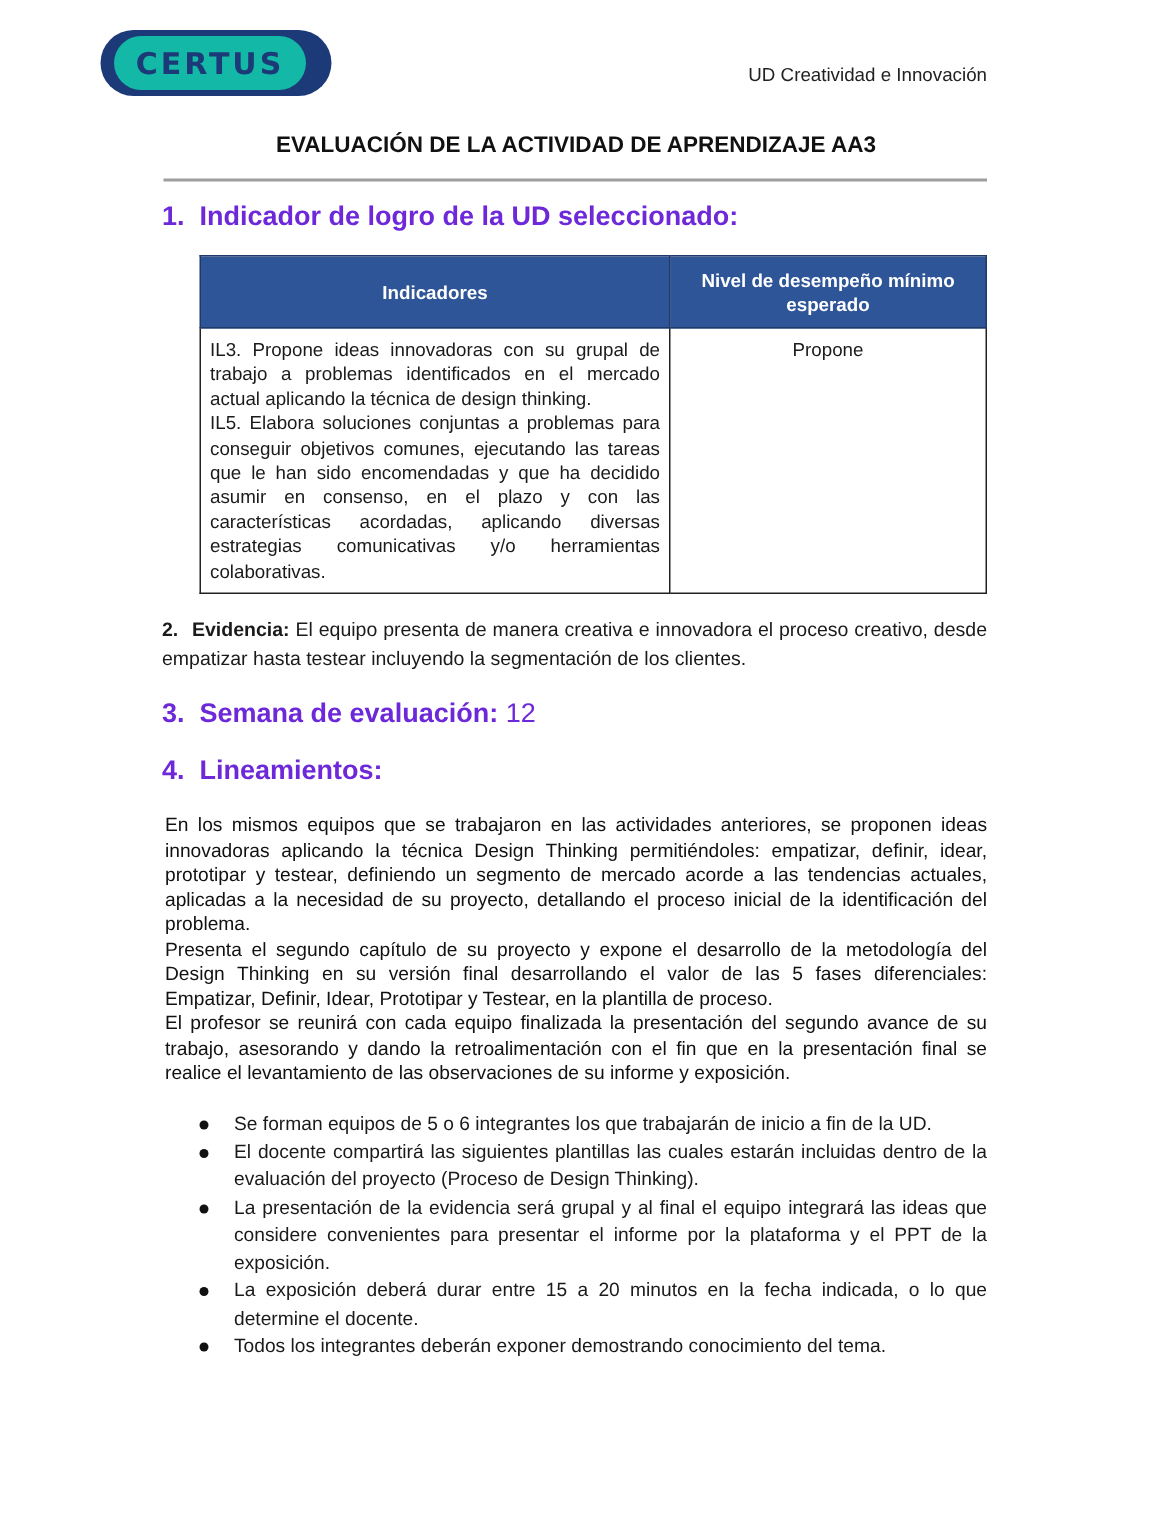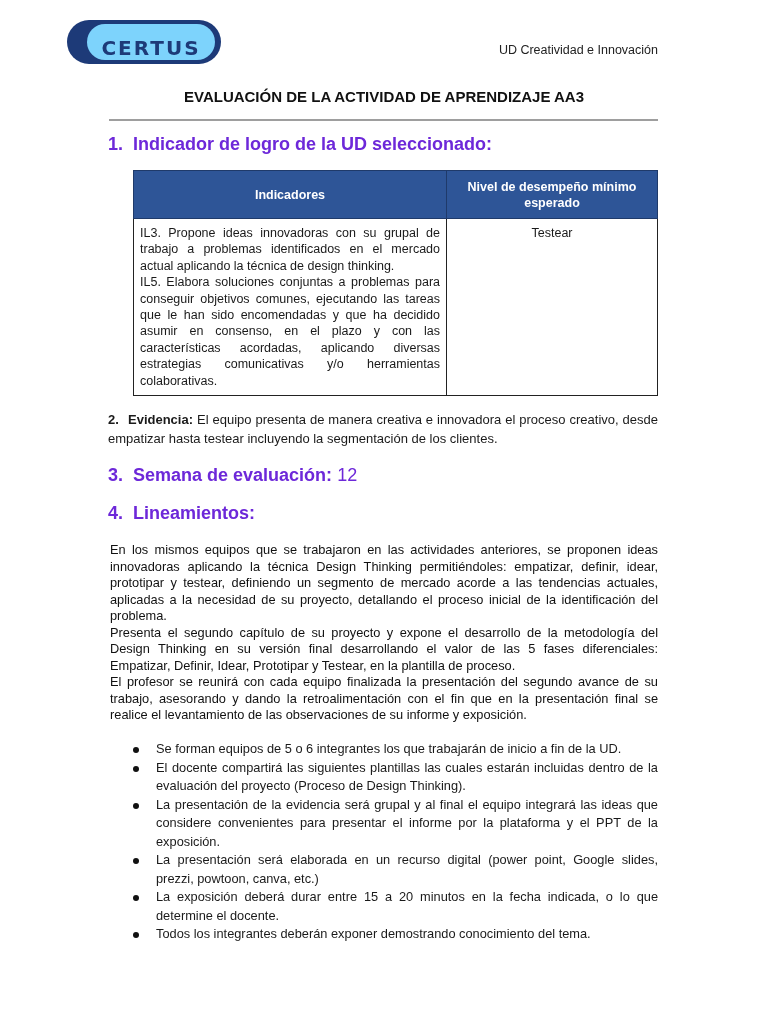--- a/index.html
+++ b/index.html
@@ -26,28 +26,28 @@
       position: absolute;
       left: 67px;
       top: 20px;
       width: 154px;
       height: 44px;
       border-radius: 22px;
       background: #1d3a78;
     }
     .logo-inner {
       position: absolute;
-      left: 20px;
+      left: 9px;
       top: 4px;
       width: 128px;
       height: 36px;
       border-radius: 18px;
-      background: #7dd3fc;
+      background: #14b8a6;
       display: flex;
-      align-items: flex-end;
+      align-items: center;
       justify-content: center;
     }
     .logo-text {
       font-family: "DejaVu Sans", sans-serif;
       font-weight: bold;
       font-size: 20px;
       letter-spacing: 2px;
       color: #1d3a78;
     }
     .header-right {
@@ -206,21 +206,21 @@
         <th>Indicadores</th>
         <th>Nivel de desempeño mínimo esperado</th>
       </tr>
     </thead>
     <tbody>
       <tr>
         <td class="ind-cell">
           <span class="ind-line">IL3. Propone ideas innovadoras con su grupal de trabajo a problemas identificados en el mercado actual aplicando la técnica de design thinking.</span>
           <span class="ind-line">IL5. Elabora soluciones conjuntas a problemas para conseguir objetivos comunes, ejecutando las tareas que le han sido encomendadas y que ha decidido asumir en consenso, en el plazo y con las características acordadas, aplicando diversas estrategias comunicativas y/o herramientas colaborativas.</span>
         </td>
-        <td class="level-cell">Testear</td>
+        <td class="level-cell">Propone</td>
       </tr>
     </tbody>
   </table>
 
   <div class="evidence">
     <span class="num">2.</span><b>Evidencia:</b>
     <span>El equipo presenta de manera creativa e innovadora el proceso creativo, desde empatizar hasta testear incluyendo la segmentación de los clientes.</span>
   </div>
 
   <div class="section-heading" style="top:466px;">
@@ -248,24 +248,20 @@
     <li>
       <span class="bullet-dot"></span>
       <span>El docente compartirá las siguientes plantillas las cuales estarán incluidas dentro de la evaluación del proyecto (Proceso de Design Thinking).</span>
     </li>
     <li>
       <span class="bullet-dot"></span>
       <span>La presentación de la evidencia será grupal y al final el equipo integrará las ideas que considere convenientes para presentar el informe por la plataforma y el PPT de la exposición.</span>
     </li>
     <li>
       <span class="bullet-dot"></span>
-      <span>La presentación será elaborada en un recurso digital (power point, Google slides, prezzi, powtoon, canva, etc.)</span>
-    </li>
-    <li>
-      <span class="bullet-dot"></span>
       <span>La exposición deberá durar entre 15 a 20 minutos en la fecha indicada, o lo que determine el docente.</span>
     </li>
     <li>
       <span class="bullet-dot"></span>
       <span>Todos los integrantes deberán exponer demostrando conocimiento del tema.</span>
     </li>
   </ul>
 
 </div>
 

